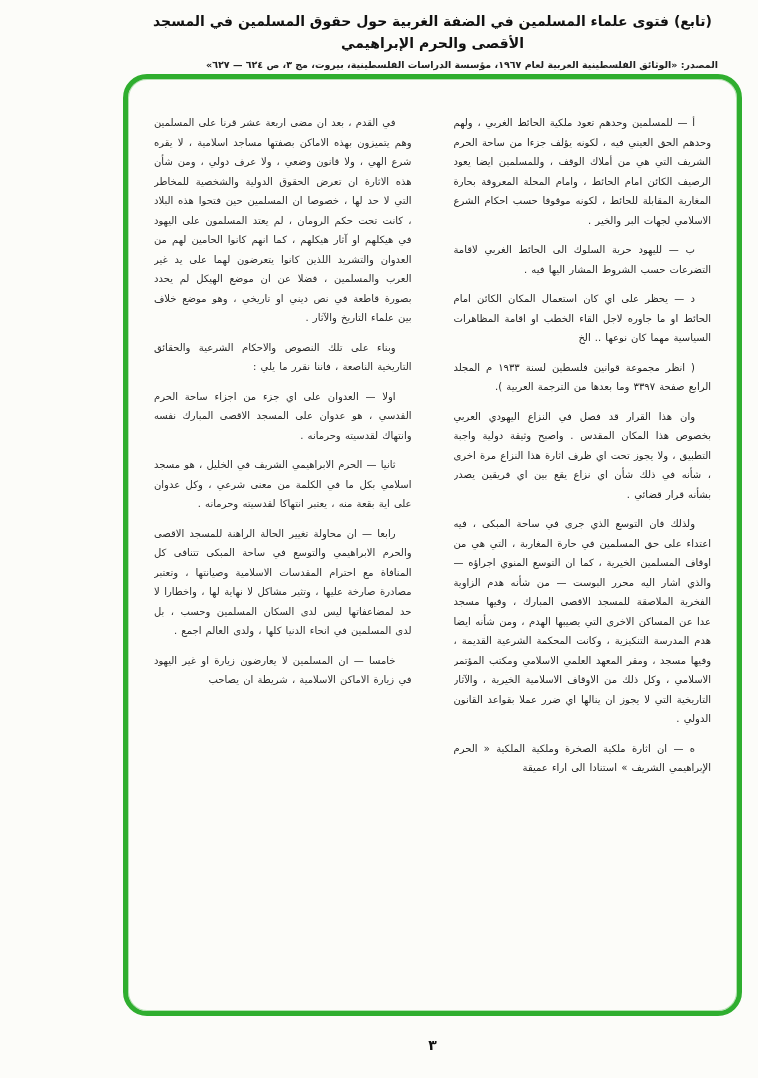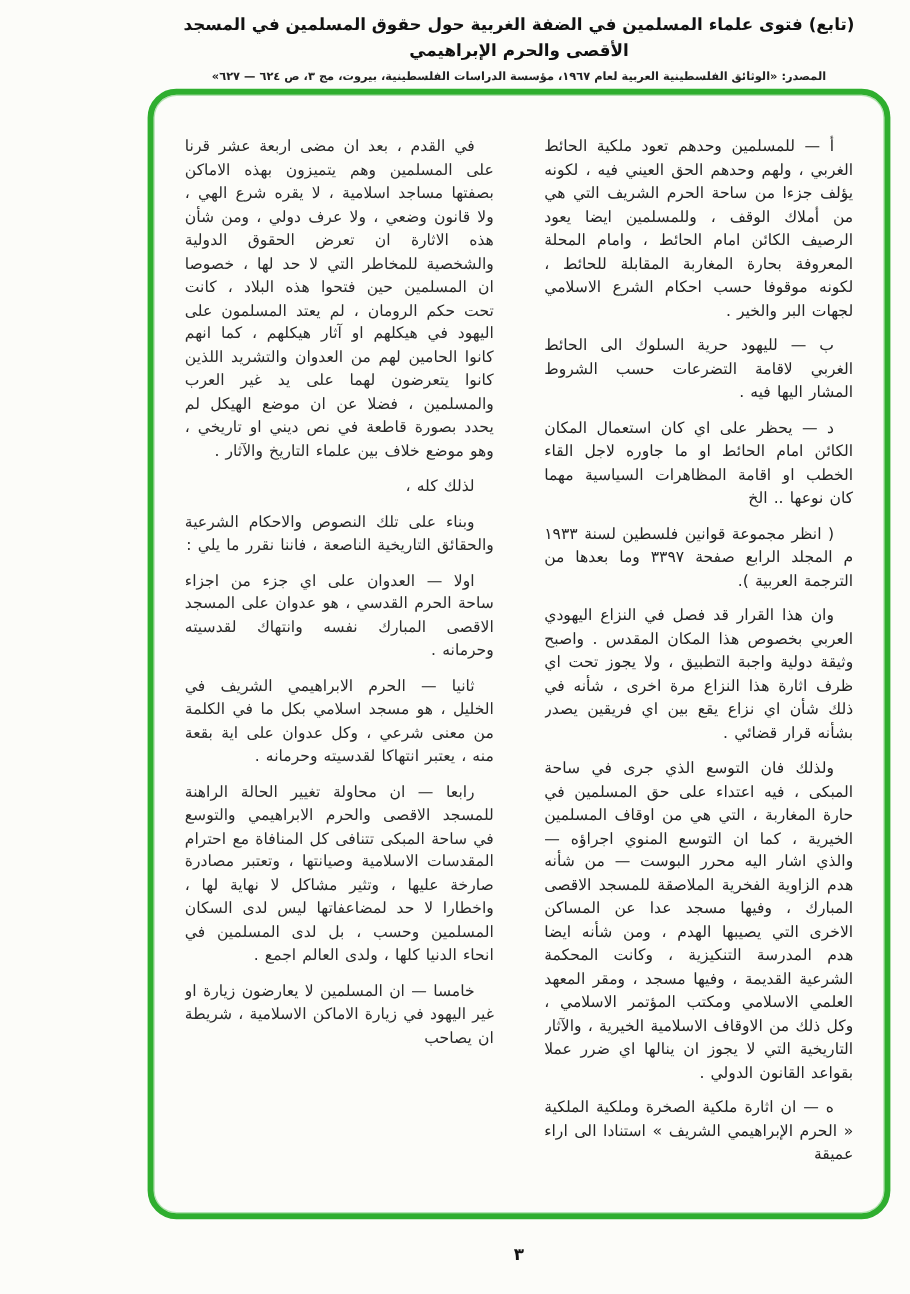--- a/index.html
+++ b/index.html
@@ -21,20 +21,21 @@
     line-height: 1.6;
     color: #111;
     max-width: 640px;
     margin: 0 auto;
   }
   .doc-source {
     font-weight: bold;
     font-size: 9.5px;
     color: #222;
     margin-top: 4px;
+    text-align: right;
   }
 
   
   .frame {
     position: absolute;
     left: 16px; right: 16px;
     top: 74px;
     height: 942px;
     border: 5px solid var(--accent);
     border-radius: 24px;
@@ -44,21 +45,21 @@
   }
   .columns {
     display: flex;
     gap: 42px;
     height: 100%;
     direction: rtl; 
   }
   .col { flex: 1 1 0; overflow: hidden; }
 
   .para {
-    font-size: 13px;
+    font-size: 10px;
     line-height: 19.5px;
     text-align: justify;
     text-justify: inter-word;
     text-indent: 16px;
     color: #242424;
     margin-bottom: 10px;
     word-spacing: 1px;
   }
   .col[data-name="column-left"] .para { color: #2a2a2a; }
 
@@ -86,21 +87,20 @@
           <p class="para" data-name="paragraph">أ — للمسلمين وحدهم تعود ملكية الحائط الغربي ، ولهم وحدهم الحق العيني فيه ، لكونه يؤلف جزءا من ساحة الحرم الشريف التي هي من أملاك الوقف ، وللمسلمين ايضا يعود الرصيف الكائن امام الحائط ، وامام المحلة المعروفة بحارة المغاربة المقابلة للحائط ، لكونه موقوفا حسب احكام الشرع الاسلامي لجهات البر والخير .</p>
           <p class="para" data-name="paragraph">ب — لليهود حرية السلوك الى الحائط الغربي لاقامة التضرعات حسب الشروط المشار اليها فيه .</p>
           <p class="para" data-name="paragraph">د — يحظر على اي كان استعمال المكان الكائن امام الحائط او ما جاوره لاجل القاء الخطب او اقامة المظاهرات السياسية مهما كان نوعها .. الخ</p>
           <p class="para" data-name="paragraph">( انظر مجموعة قوانين فلسطين لسنة ١٩٣٣ م المجلد الرابع صفحة ٣٣٩٧ وما بعدها من الترجمة العربية ).</p>
           <p class="para" data-name="paragraph">وان هذا القرار قد فصل في النزاع اليهودي العربي بخصوص هذا المكان المقدس . واصبح وثيقة دولية واجبة التطبيق ، ولا يجوز تحت اي ظرف اثارة هذا النزاع مرة اخرى ، شأنه في ذلك شأن اي نزاع يقع بين اي فريقين يصدر بشأنه قرار قضائي .</p>
           <p class="para" data-name="paragraph">ولذلك فان التوسع الذي جرى في ساحة المبكى ، فيه اعتداء على حق المسلمين في حارة المغاربة ، التي هي من اوقاف المسلمين الخيرية ، كما ان التوسع المنوي اجراؤه — والذي اشار اليه محرر البوست — من شأنه هدم الزاوية الفخرية الملاصقة للمسجد الاقصى المبارك ، وفيها مسجد عدا عن المساكن الاخرى التي يصيبها الهدم ، ومن شأنه ايضا هدم المدرسة التنكيزية ، وكانت المحكمة الشرعية القديمة ، وفيها مسجد ، ومقر المعهد العلمي الاسلامي ومكتب المؤتمر الاسلامي ، وكل ذلك من الاوقاف الاسلامية الخيرية ، والآثار التاريخية التي لا يجوز ان ينالها اي ضرر عملا بقواعد القانون الدولي .</p>
           <p class="para" data-name="paragraph">ه — ان اثارة ملكية الصخرة وملكية الملكية « الحرم الإبراهيمي الشريف » استنادا الى اراء عميقة</p>
         </div>
       <div class="col" data-name="column-left">
           <p class="para" data-name="paragraph">في القدم ، بعد ان مضى اربعة عشر قرنا على المسلمين وهم يتميزون بهذه الاماكن بصفتها مساجد اسلامية ، لا يقره شرع الهي ، ولا قانون وضعي ، ولا عرف دولي ، ومن شأن هذه الاثارة ان تعرض الحقوق الدولية والشخصية للمخاطر التي لا حد لها ، خصوصا ان المسلمين حين فتحوا هذه البلاد ، كانت تحت حكم الرومان ، لم يعتد المسلمون على اليهود في هيكلهم او آثار هيكلهم ، كما انهم كانوا الحامين لهم من العدوان والتشريد اللذين كانوا يتعرضون لهما على يد غير العرب والمسلمين ، فضلا عن ان موضع الهيكل لم يحدد بصورة قاطعة في نص ديني او تاريخي ، وهو موضع خلاف بين علماء التاريخ والآثار .</p>
-          <p class="para" data-name="paragraph">لذلك كله ،</p>
           <p class="para" data-name="paragraph">وبناء على تلك النصوص والاحكام الشرعية والحقائق التاريخية الناصعة ، فاننا نقرر ما يلي :</p>
           <p class="para" data-name="paragraph">اولا — العدوان على اي جزء من اجزاء ساحة الحرم القدسي ، هو عدوان على المسجد الاقصى المبارك نفسه وانتهاك لقدسيته وحرمانه .</p>
           <p class="para" data-name="paragraph">ثانيا — الحرم الابراهيمي الشريف في الخليل ، هو مسجد اسلامي بكل ما في الكلمة من معنى شرعي ، وكل عدوان على اية بقعة منه ، يعتبر انتهاكا لقدسيته وحرمانه .</p>
           <p class="para" data-name="paragraph">رابعا — ان محاولة تغيير الحالة الراهنة للمسجد الاقصى والحرم الابراهيمي والتوسع في ساحة المبكى تتنافى كل المنافاة مع احترام المقدسات الاسلامية وصيانتها ، وتعتبر مصادرة صارخة عليها ، وتثير مشاكل لا نهاية لها ، واخطارا لا حد لمضاعفاتها ليس لدى السكان المسلمين وحسب ، بل لدى المسلمين في انحاء الدنيا كلها ، ولدى العالم اجمع .</p>
           <p class="para" data-name="paragraph">خامسا — ان المسلمين لا يعارضون زيارة او غير اليهود في زيارة الاماكن الاسلامية ، شريطة ان يصاحب</p>
         </div>
     </div>
   </div>
 
   <div class="footer" data-name="document-footer">

